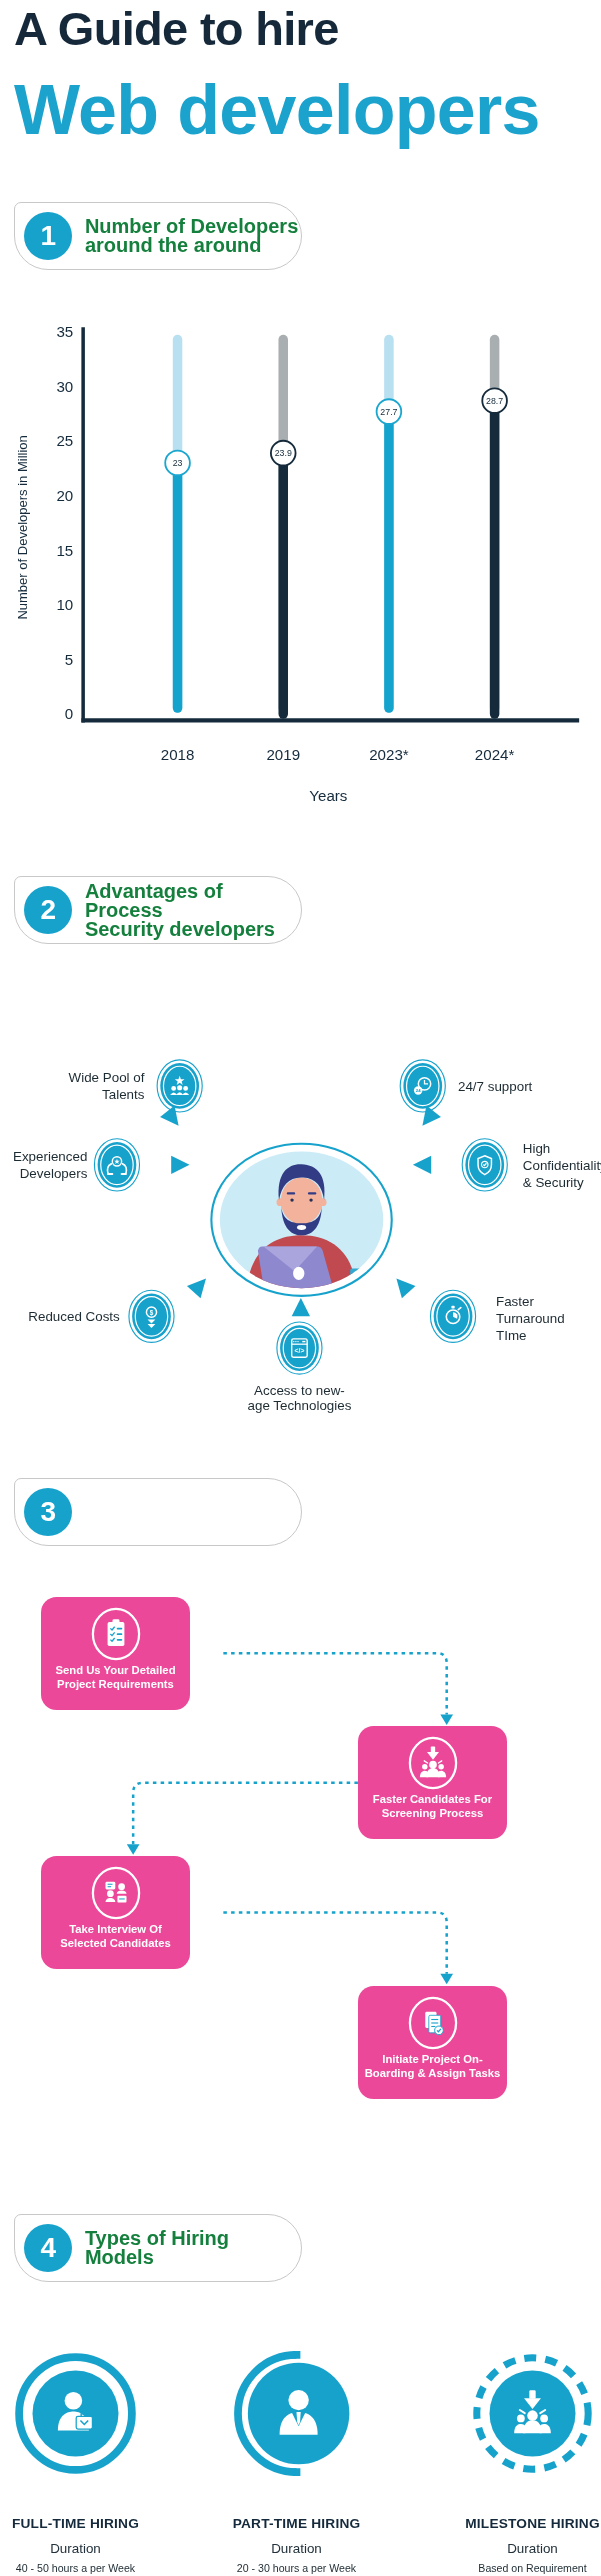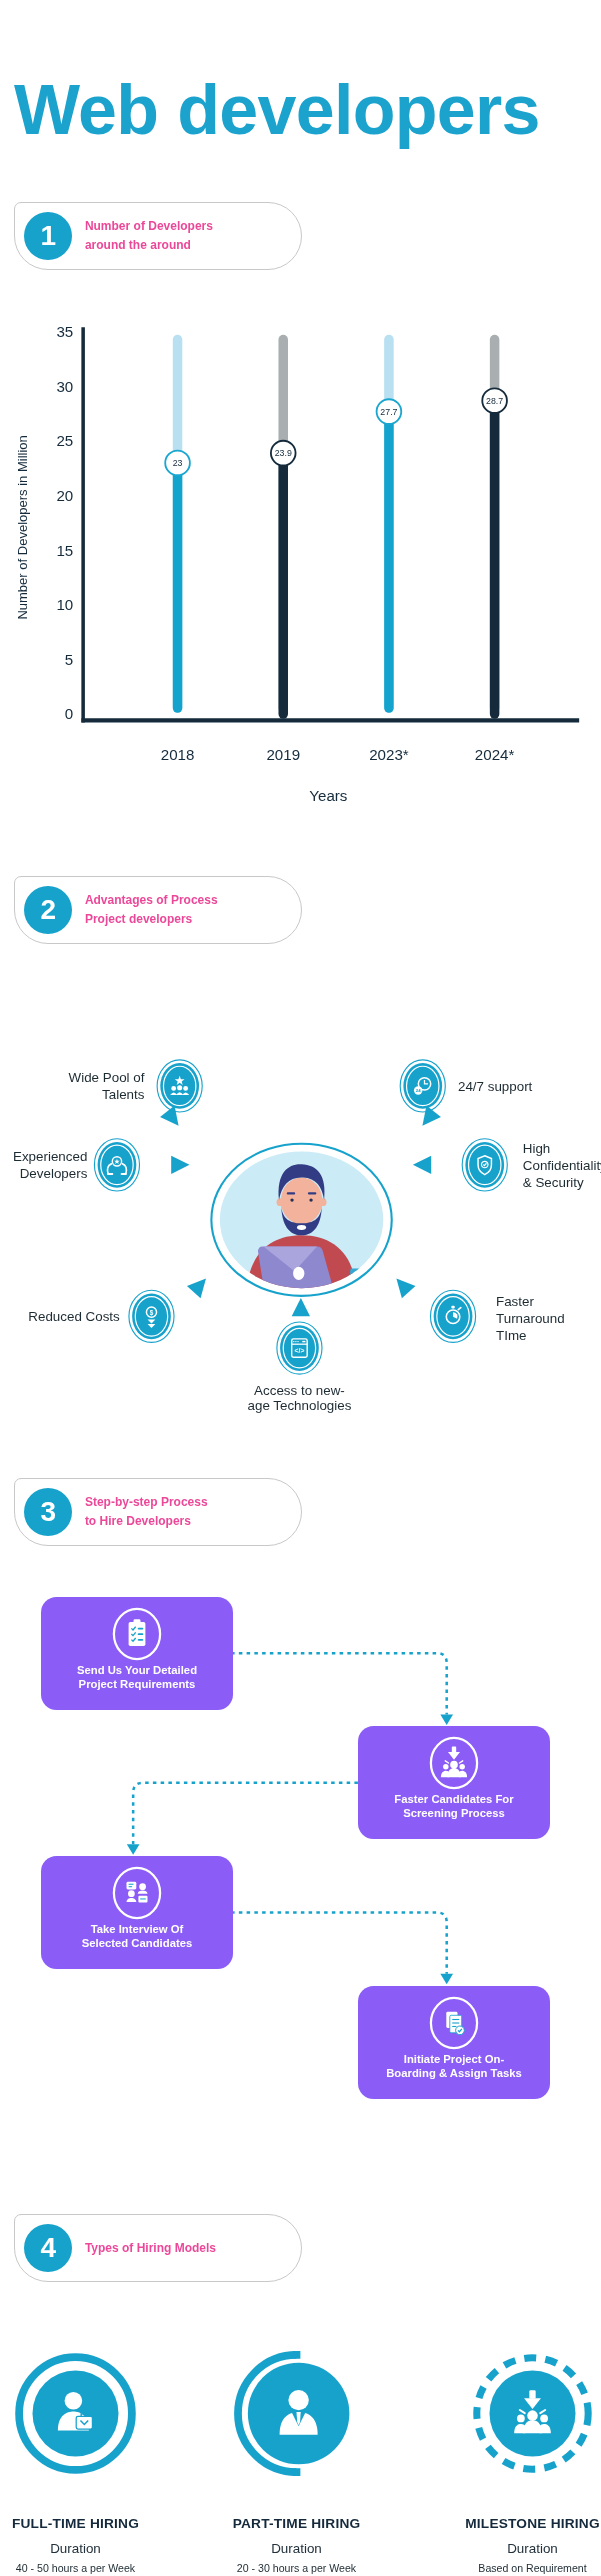--- a/index.html
+++ b/index.html
@@ -5,58 +5,55 @@
   html,body{margin:0;padding:0;background:#fff;}
   .page{position:relative;width:601px;height:2576px;background:#fff;overflow:hidden;
         font-family:"Liberation Sans",sans-serif;color:#152A3B;}
   .abs{position:absolute;}
   .title-line1{left:14px;top:1.4px;font-size:47px;font-weight:bold;color:#16293B;letter-spacing:-0.7px;}
   .title-line2{left:14px;top:70px;font-size:70px;font-weight:bold;color:#1BA2CD;letter-spacing:-0.7px;}
   .sec{left:14px;width:288px;height:68px;background:#fff;border:1.1px solid #C8C8C8;
        border-radius:7px 34px 34px 34px;display:flex;align-items:center;box-sizing:border-box;}
   .sec-num{width:48px;height:48px;margin-left:9.2px;border-radius:50%;background:#17A2CC;color:#fff;
            font-size:28px;font-weight:bold;display:flex;align-items:center;justify-content:center;flex:0 0 auto;}
-  .sec-title{margin-left:12.7px;font-size:12px;line-height:19px;font-weight:bold;color:#ec4899;}
-  .pbox{position:absolute;width:192px;height:113px;background:#8b5cf6;border-radius:15.5px;color:#fff;
+  .sec-title{margin-left:12.7px;font-size:20px;line-height:19px;font-weight:bold;color:#15803d;}
+  .pbox{position:absolute;width:149px;height:113px;background:#ec4899;border-radius:15.5px;color:#fff;
         text-align:center;}
   .pbox-icon{margin:9.2px auto 0;display:block;}
   .pbox-label{font-size:11.3px;font-weight:bold;line-height:13.4px;margin-top:2.1px;}
   .model{position:absolute;width:197px;text-align:center;}
   .model-name{font-size:13.7px;font-weight:bold;color:#14293B;letter-spacing:0.2px;margin-top:30px;}
   .model-duration{font-size:13.4px;color:#22313B;margin-top:10px;}
   .model-detail{font-size:10.6px;color:#1D2B33;margin-top:5.6px;}
   svg text{font-family:"Liberation Sans",sans-serif;}
 </style>
 </head>
 <body>
 
 <div class="page">
 
+  <div class="abs title-line1">A Guide to hire</div>
   <div class="abs title-line2">Web developers</div>
 
   <div class="abs sec" style="top:202px">
     <div class="sec-num">1</div>
     <div class="sec-title">
       <div>Number of Developers</div>
       <div>around the around</div>
     </div>
   </div>
   <div class="abs sec" style="top:876px">
     <div class="sec-num">2</div>
     <div class="sec-title">
       <div>Advantages of Process</div>
-      <div>Project developers</div>
+      <div>Security developers</div>
     </div>
   </div>
   <div class="abs sec" style="top:1478px">
     <div class="sec-num">3</div>
-    <div class="sec-title">
-      <div>Step-by-step Process</div>
-      <div>to Hire Developers</div>
-    </div>
   </div>
   <div class="abs sec" style="top:2214px">
     <div class="sec-num">4</div>
     <div class="sec-title">
       <div>Types of Hiring Models</div>
     </div>
   </div>
 
   <svg id="chart-svg" class="abs" style="left:0;top:303px" width="601" height="515" viewBox="0 0 853 730">
       <text x="38" y="318" transform="rotate(-90 38 318)" text-anchor="middle" font-size="18.5" fill="#152B3C">Number of Developers in Million</text>

